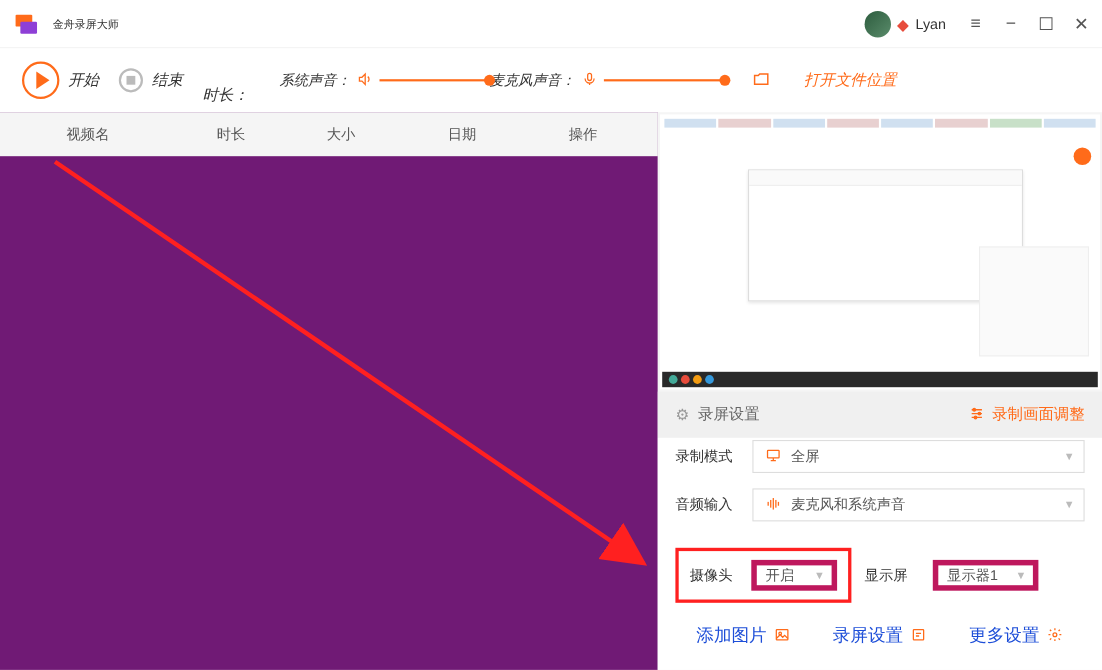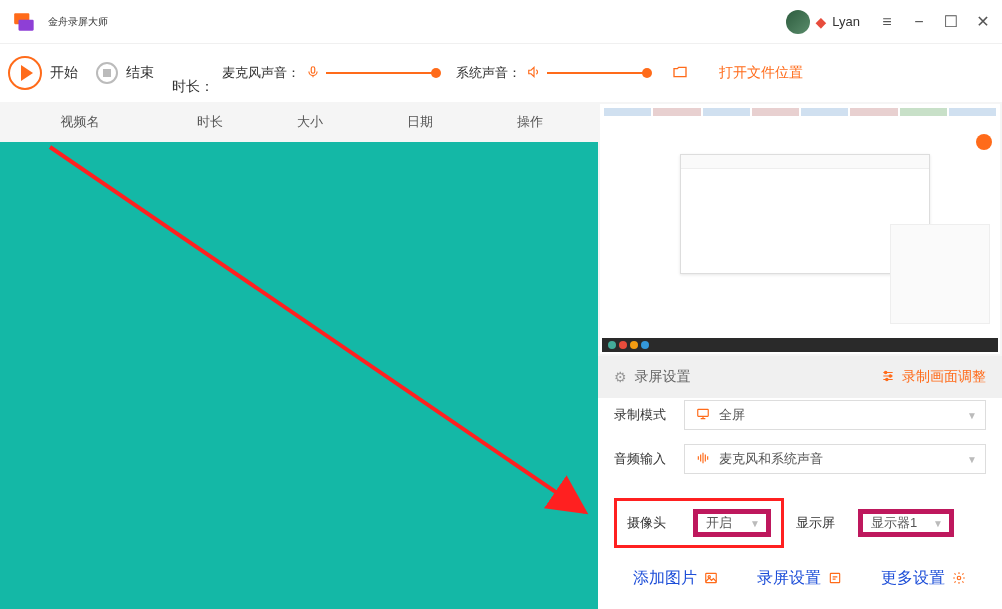--- a/index.html
+++ b/index.html
@@ -8,37 +8,37 @@
 .titlebar { height: 44px; display: flex; align-items: center; padding: 0 12px; background: #fff; border-bottom: 1px solid #f0f0f0; }
 .logo { width: 26px; height: 26px; margin-right: 10px; position: relative; }
 .logo svg { width: 100%; height: 100%; }
 .app-title { font-size: 10px; color: #333; flex: 1; }
 .user-avatar { width: 24px; height: 24px; border-radius: 50%; background: linear-gradient(135deg, #2d5c3e, #5a8c6b); margin-right: 6px; }
 .diamond { color: #e74c3c; margin-right: 6px; font-size: 14px; }
 .user-name { font-size: 13px; color: #333; margin-right: 20px; }
 .win-controls { display: flex; gap: 18px; }
 .win-btn { width: 14px; height: 14px; cursor: pointer; display: flex; align-items: center; justify-content: center; color: #555; }
 
-.toolbar { height: 58px; display: flex; align-items: center; padding: 0 8px; background: #fff; }
+.toolbar { height: 58px; display: flex; align-items: center; padding: 0 20px; background: #fff; font-style: italic; }
 .play-btn { width: 34px; height: 34px; border: 2px solid #ff6b1a; border-radius: 50%; display: flex; align-items: center; justify-content: center; margin-right: 8px; cursor: pointer; }
 .play-triangle { width: 0; height: 0; border-left: 12px solid #ff6b1a; border-top: 8px solid transparent; border-bottom: 8px solid transparent; margin-left: 3px; }
 .toolbar-label { font-size: 14px; color: #333; margin-right: 18px; }
 .stop-btn { width: 22px; height: 22px; border: 2px solid #bbb; border-radius: 50%; display: flex; align-items: center; justify-content: center; margin-right: 8px; cursor: pointer; }
 .stop-square { width: 8px; height: 8px; background: #bbb; }
 .duration-label { font-size: 14px; color: #333; margin-right: 8px; margin-top: 28px; }
 .duration-value { font-size: 26px; color: #333; letter-spacing: 2px; font-weight: 300; margin-right: 24px; }
 .audio-section { display: flex; align-items: center; font-size: 13px; color: #333; }
 .audio-icon { color: #ff6b1a; margin: 0 6px; }
 .slider-line { height: 2px; background: #ff6b1a; position: relative; }
 .slider-dot { position: absolute; right: -5px; top: -4px; width: 10px; height: 10px; background: #ff6b1a; border-radius: 50%; }
 .folder-link { display: flex; align-items: center; color: #ff6b1a; font-size: 14px; cursor: pointer; margin-left: 24px; gap: 24px; }
 .folder-icon { margin-right: 6px; }
 
 .content { display: flex; height: calc(100% - 102px); }
-.left-panel { width: 598px; background: #14b8a6; }
+.left-panel { width: 598px; background: #701a75; }
 .table-header { height: 40px; background: #f5f5f5; display: flex; align-items: center; font-size: 13px; color: #555; }
 .th { text-align: center; }
 .th-name { width: 160px; }
 .th-dur { width: 100px; }
 .th-size { width: 100px; }
 .th-date { width: 120px; }
 .th-op { width: 100px; }
 
 .right-panel { width: 404px; background: #f5f5f5; display: flex; flex-direction: column; }
 .preview { height: 250px; background: #fff; margin: 2px; position: relative; overflow: hidden; }
@@ -61,21 +61,21 @@
 .adjust-icon { margin-right: 6px; }
 
 .settings-body { background: #fff; padding: 2px 16px; flex: 1; }
 .setting-row { display: flex; align-items: center; margin-bottom: 14px; }
 .setting-label { width: 70px; font-size: 13px; color: #333; }
 .setting-select { flex: 1; height: 30px; border: 1px solid #ddd; display: flex; align-items: center; padding: 0 10px; font-size: 13px; color: #555; cursor: pointer; position: relative; }
 .setting-select .sel-icon { color: #ff6b1a; margin-right: 8px; }
 .setting-select .chev { position: absolute; right: 8px; color: #bbb; font-size: 10px; }
 
 .camera-row { display: flex; align-items: center; gap: 12px; padding: 10px 0 14px 0; }
-.camera-box { border: 3px solid #ff2020; padding: 8px 10px; display: flex; align-items: center; gap: 10px; }
+.camera-box { border: 3px solid #ff2020; padding: 8px 10px; display: flex; align-items: center; }
 .small-select { width: 78px; height: 28px; border: 5px solid #be185d; display: flex; align-items: center; padding: 0 8px; font-size: 13px; color: #555; cursor: pointer; position: relative; }
 .small-select .chev { position: absolute; right: 6px; color: #bbb; font-size: 10px; }
 .small-select.wide { width: 96px; }
 
 .bottom-actions { display: flex; justify-content: space-around; padding-top: 6px; }
 .action-btn { display: flex; align-items: flex-end; font-size: 16px; color: #1d4ed8; cursor: pointer; gap: 6px; }
 .action-btn .aicon { color: #ff6b1a; }
 
 .arrow-svg { position: absolute; top: 102px; left: 0; width: 600px; height: 440px; pointer-events: none; z-index: 10; }
 </style>
@@ -105,38 +105,38 @@
   <div class="play-btn">
       <div class="play-triangle"></div>
     </div>
   <span class="toolbar-label">开始</span>
   <div class="stop-btn">
       <div class="stop-square"></div>
     </div>
   <span class="toolbar-label">结束</span>
   <span class="duration-label">时长：</span>
 
+  <div class="audio-section" style="margin-left:20px">
+    <span>系统声音：</span>
+    <span class="audio-icon"><svg width="14" height="14" viewBox="0 0 24 24" fill="none" stroke="#ff6b1a" stroke-width="2">
+          <path d="M3 9v6h4l5 5V4L7 9H3z"></path>
+          <path d="M16 8a5 5 0 0 1 0 8"></path>
+        </svg></span>
+    <div class="slider-line" style="width:100px">
+        <div class="slider-dot"></div>
+      </div>
+  </div>
+
   <div class="audio-section">
     <span>麦克风声音：</span>
     <span class="audio-icon"><svg width="14" height="14" viewBox="0 0 24 24" fill="none" stroke="#ff6b1a" stroke-width="2">
           <rect x="9" y="3" width="6" height="11" rx="3"></rect>
           <path d="M5 11a7 7 0 0 0 14 0M12 18v3"></path>
         </svg></span>
     <div class="slider-line" style="width:110px">
-        <div class="slider-dot"></div>
-      </div>
-  </div>
-
-  <div class="audio-section" style="margin-left:20px">
-    <span>系统声音：</span>
-    <span class="audio-icon"><svg width="14" height="14" viewBox="0 0 24 24" fill="none" stroke="#ff6b1a" stroke-width="2">
-          <path d="M3 9v6h4l5 5V4L7 9H3z"></path>
-          <path d="M16 8a5 5 0 0 1 0 8"></path>
-        </svg></span>
-    <div class="slider-line" style="width:100px">
         <div class="slider-dot"></div>
       </div>
   </div>
 
   <div class="folder-link">
     <span class="folder-icon"><svg width="18" height="16" viewBox="0 0 24 24" fill="none" stroke="#ff6b1a" stroke-width="2">
           <path d="M3 7h5l2-2h11v14H3V7z"></path>
         </svg></span>
     <span>打开文件位置</span>
   </div>

